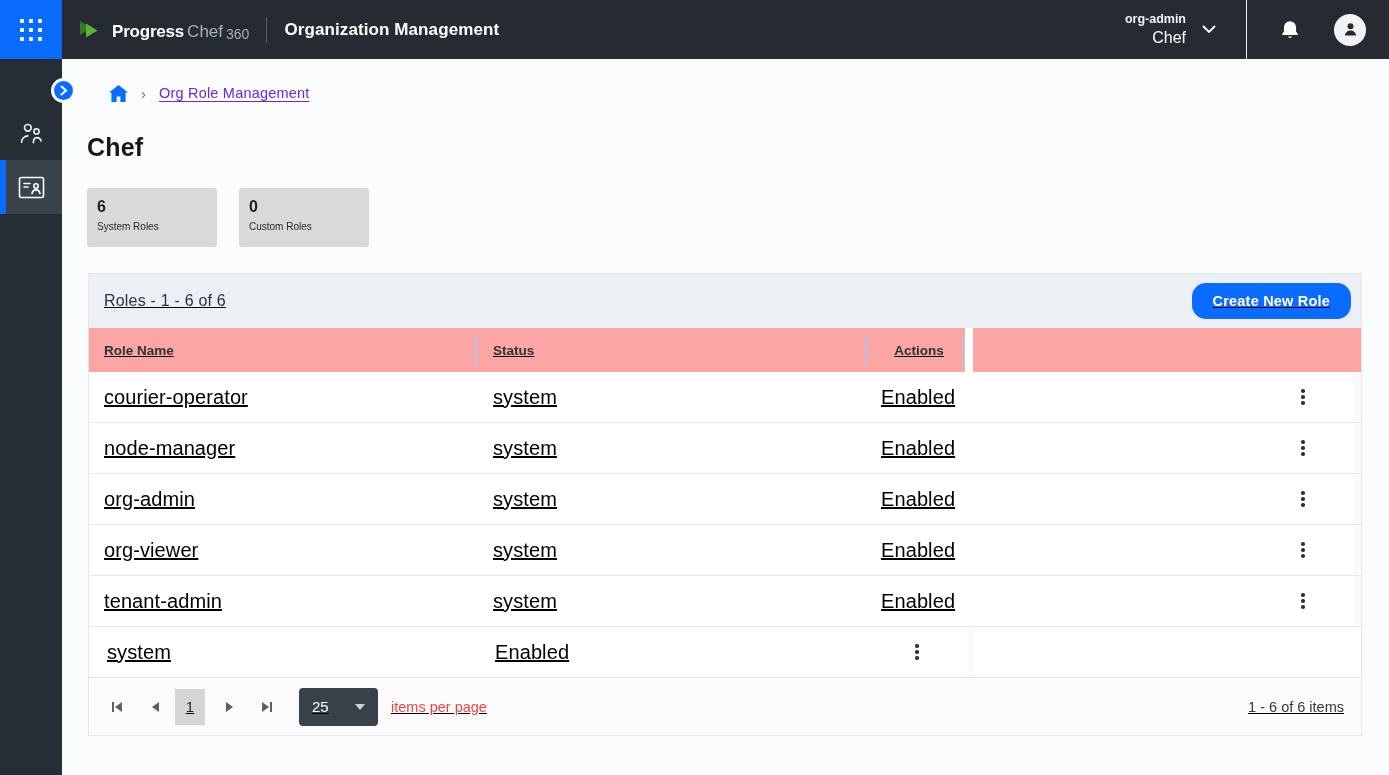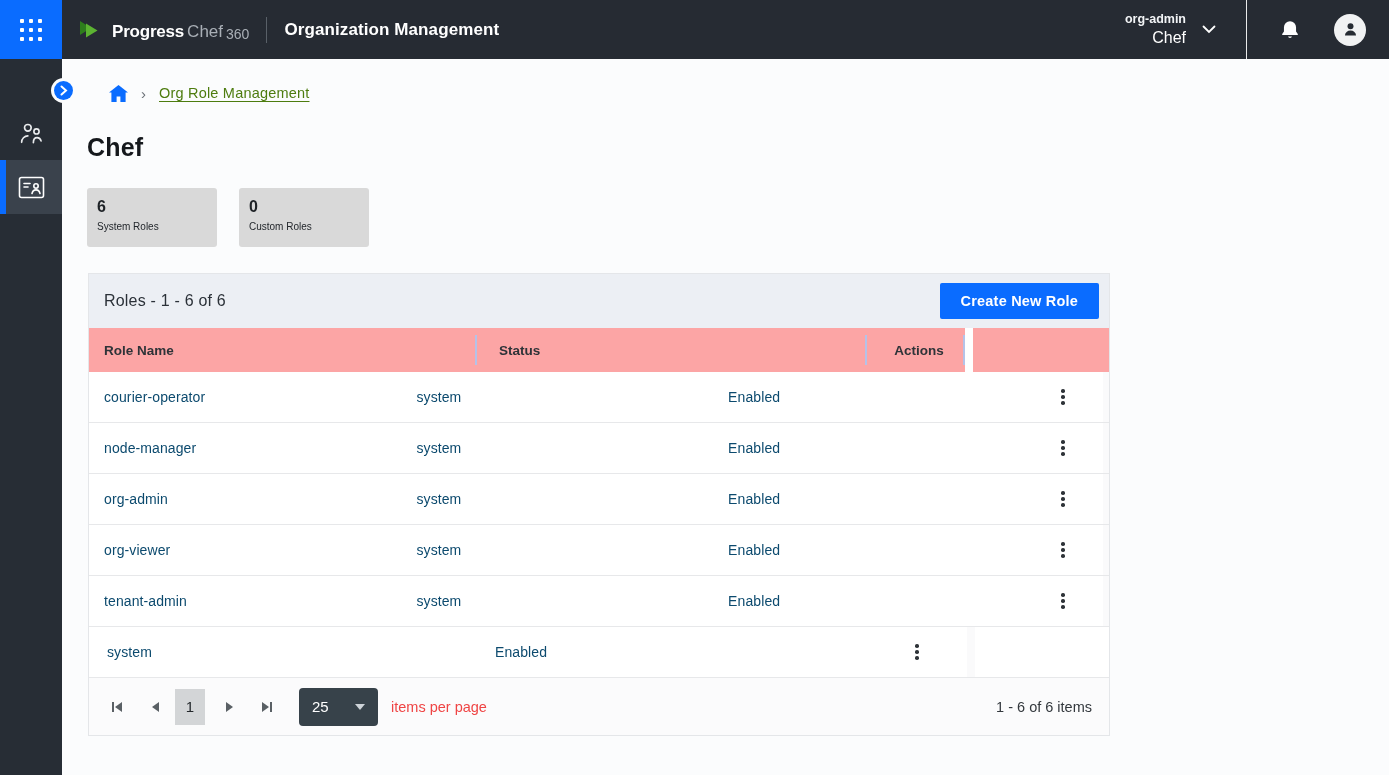--- a/index.html
+++ b/index.html
@@ -63,62 +63,62 @@
   .main{ position:absolute; top:59px; left:62px; width:1327px; bottom:0; background:#FBFCFD; }
 
   .breadcrumb-row{ position:relative; padding:23px 0 0 26px; display:flex; align-items:center; height:45px; }
   .expand-btn{
     position:absolute; left:-8px; top:22px; width:19px; height:19px; border-radius:50%;
     background:#0A6CFF; border:none; cursor:pointer; display:flex; align-items:center; justify-content:center;
     box-shadow:0 0 0 3px #FBFCFD; z-index:12;
   }
   .crumb-home{ background:none; border:none; cursor:pointer; display:flex; margin-left:21px; }
   .crumb-sep{ color:#6A7077; font-size:15px; margin:0 13px; }
-  .crumb-link{ color:#4d7c0f; font-size:14.5px; text-decoration:underline; text-underline-offset:3px; cursor:pointer; letter-spacing:0.2px; }
+  .crumb-link{ color:#6d28d9; font-size:14.5px; text-decoration:underline; text-underline-offset:3px; cursor:pointer; letter-spacing:0.2px; }
 
   .page-title{ font-size:25px; font-weight:700; color:#15181C; margin:29px 0 0 25px; letter-spacing:0.2px; }
 
   .stats-row{ display:flex; gap:22px; margin:26px 0 0 25px; }
   .stat-card{ width:130px; height:59px; background:#D9D9D9; border-radius:3px; padding:8px 10px; }
   .stat-value{ font-size:16px; font-weight:700; color:#1E2226; line-height:21px; }
   .stat-label{ font-size:10px; color:#23272C; line-height:20px; }
 
   
   .table-card{
-    margin:26px 14px 0 26px; width:1022px; border:1px solid #E4E6E9; background:#fff;
+    margin:26px 14px 0 26px; width:1274px; border:1px solid #E4E6E9; background:#fff;text-decoration:underline;
   }
   .table-toolbar{
     height:54px; background:#ECEFF4; display:flex; align-items:center; padding:0 10px 0 15px;
   }
   .table-title{ font-size:16px; color:#2B3138; letter-spacing:0.2px; }
   .create-btn{
     margin-left:auto; height:36px; padding:0 21px; background:#0A6CFF; color:#fff;
     font-family:"Liberation Sans", sans-serif;
-    border:none; border-radius:2px; font-size:14.5px; font-weight:700; cursor:pointer; letter-spacing:0.2px;
+    border:none; border-radius:14px; font-size:14.5px; font-weight:700; cursor:pointer; letter-spacing:0.2px;
   }
 
   .grid-header{ display:flex; height:44px; background:#fca5a5; align-items:stretch; }
   .gh-cell{
     display:flex; align-items:center; font-size:13.5px; font-weight:700; color:#2E3338;
     position:relative; padding-left:15px;
   }
   .gh-cell.c-name{ width:386px; }
   .gh-cell.c-type{ width:388px; padding-left:18px; }
-  .gh-cell.c-status{ width:390px; padding-left:24px; }
+  .gh-cell.c-status{ width:390px; padding-left:18px; }
   .gh-cell.c-actions{ width:100px; justify-content:center; padding-left:8px; }
   .gh-cell.with-div::before{
     content:""; position:absolute; left:0; top:7px; bottom:7px; width:2px; background:#B5C2E8;
   }
   .gh-cell.c-actions::after{
     content:""; position:absolute; right:0; top:7px; bottom:7px; width:2px; background:#B5C2E8;
   }
   .gh-gutter{ width:8px; background:#FFFFFF; }
 
   .grid-row{ display:flex; height:51px; border-bottom:1px solid #E7E8EA; background:#fff; align-items:center; }
-  .gr-cell{ font-size:14px; color:#0c4a6e; padding-left:15px; letter-spacing:0.1px; }
+  .gr-cell{ font-size:20px; color:#000000; padding-left:15px; letter-spacing:0.1px; }
   .gr-cell.c-name{ width:386px; }
   .gr-cell.c-type{ width:388px; padding-left:18px; }
   .gr-cell.c-status{ width:390px; padding-left:18px; }
   .gr-cell.c-actions{ width:100px; display:flex; justify-content:center; padding-left:0; }
   .gr-gutter{ width:8px; background:#FAFAFB; align-self:stretch; }
 
   .kebab-btn{ background:none; border:none; cursor:pointer; display:flex; flex-direction:column; gap:2.5px; padding:6px 8px; }
   .kebab-btn span{ width:3.5px; height:3.5px; border-radius:50%; background:#2E3338; }
 
   

